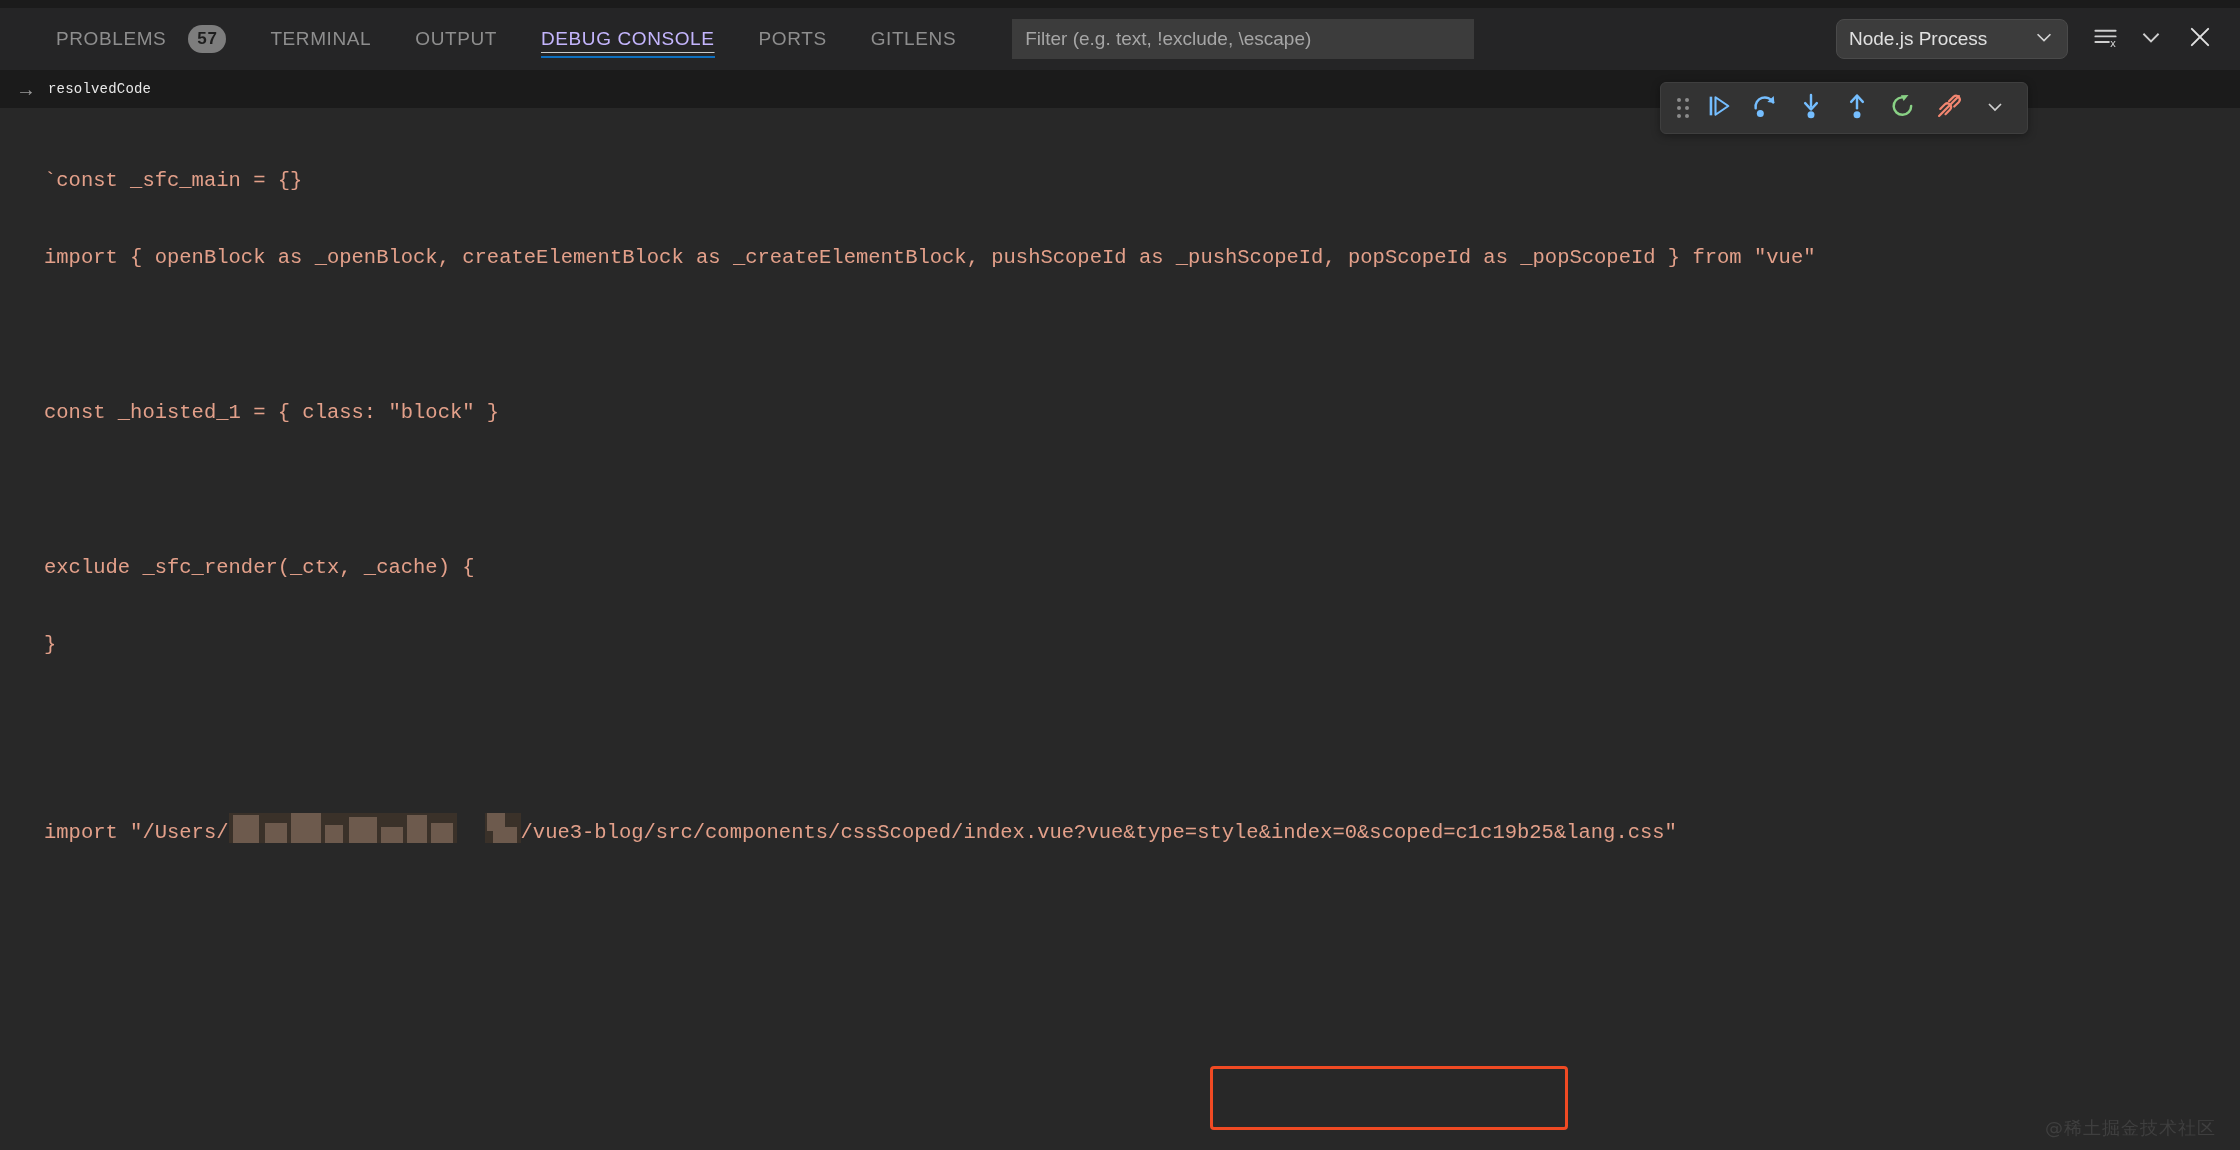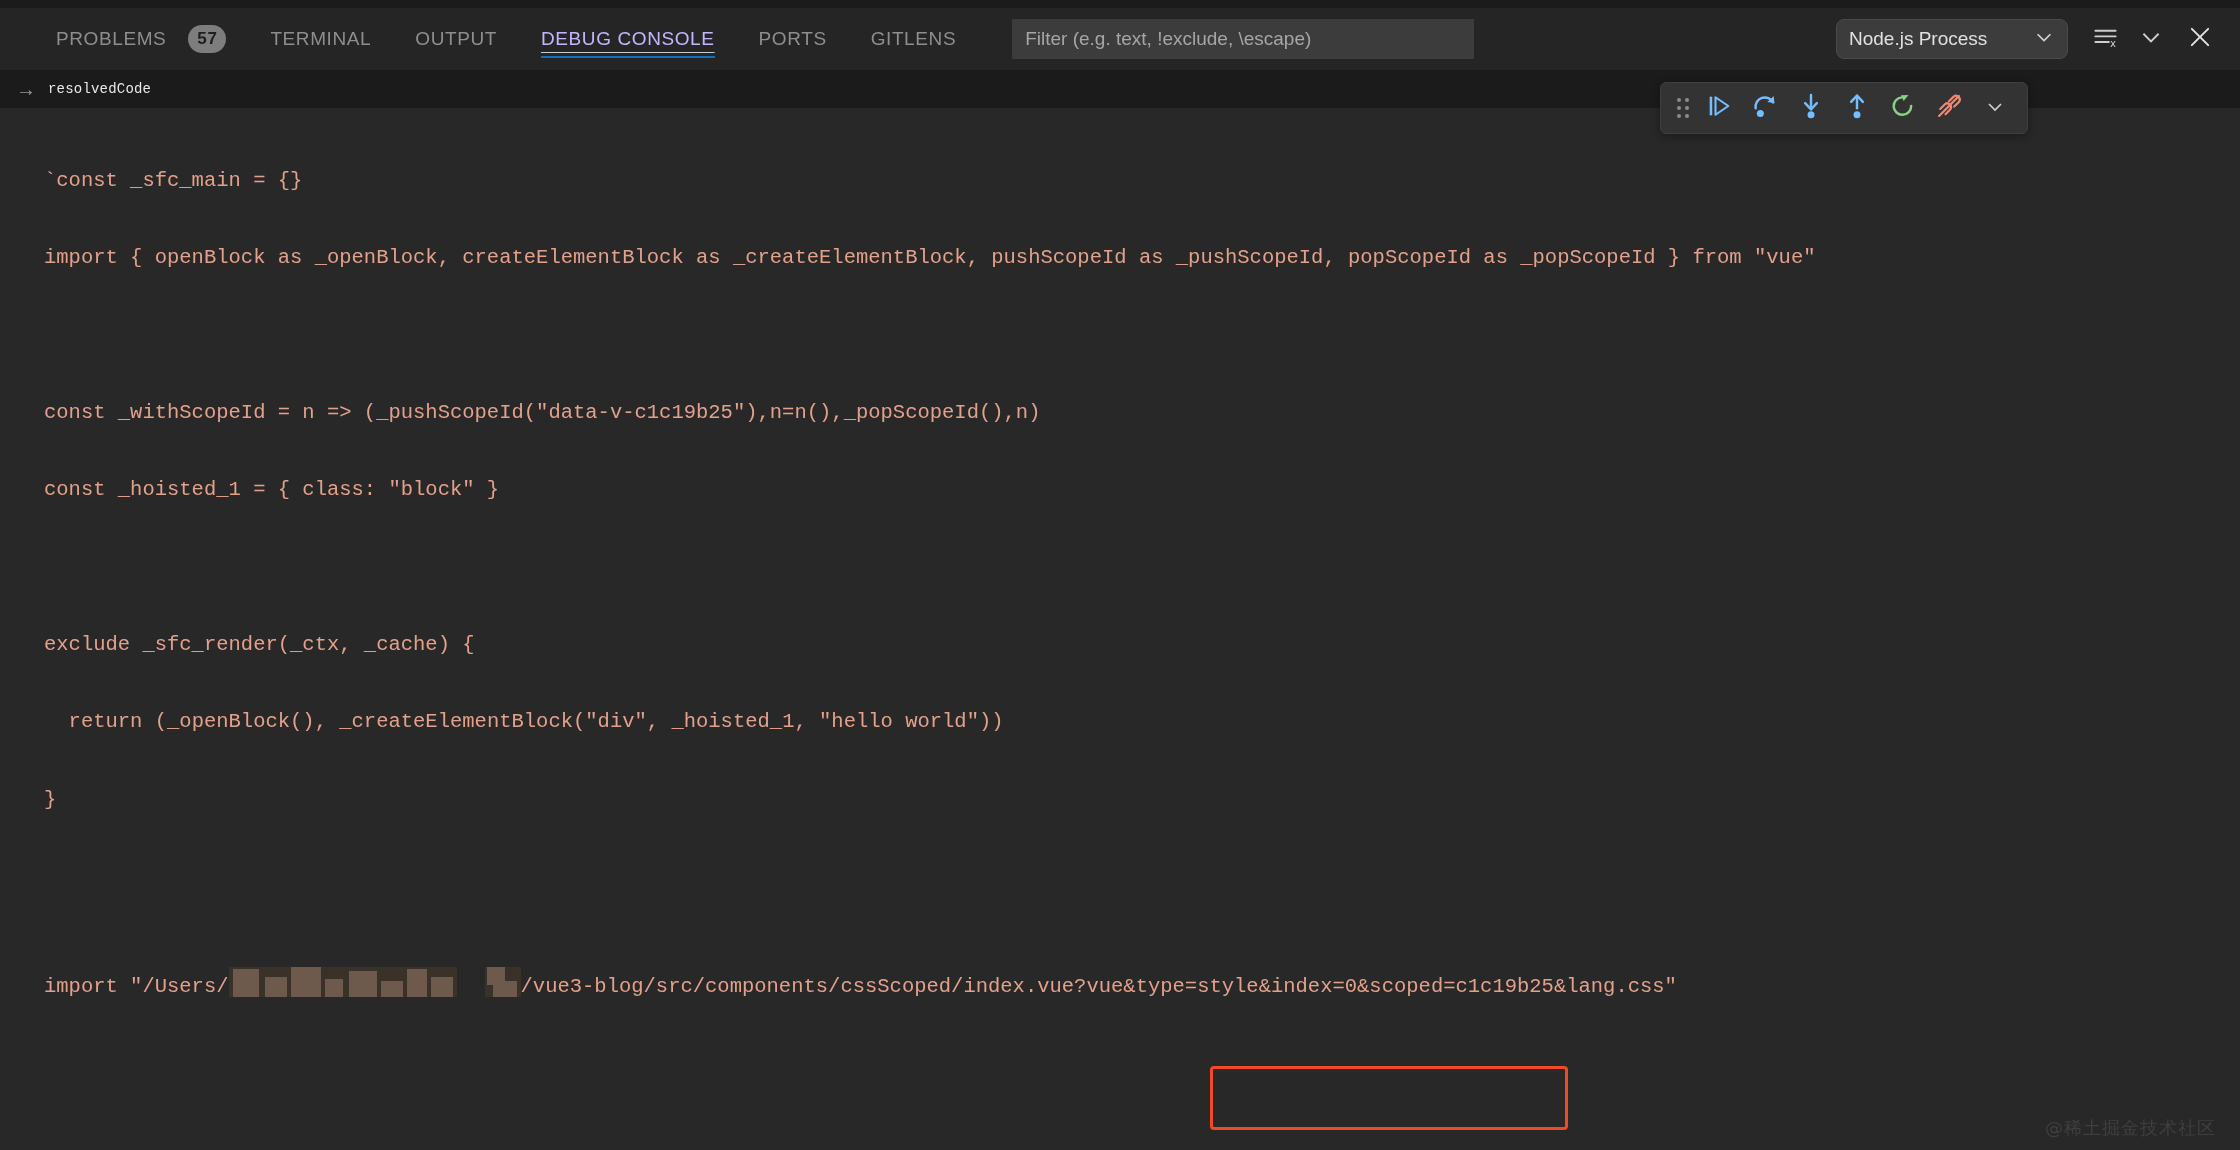--- a/index.html
+++ b/index.html
@@ -279,25 +279,23 @@
 
     <div class="expr-header">
       <span class="expr-arrow">→</span>
       <span class="expr-name">resolvedCode</span>
     </div>
 
     <div class="code-block">
       <div class="code-line">`const _sfc_main = {}</div>
       <div class="code-line">import { openBlock as _openBlock, createElementBlock as _createElementBlock, pushScopeId as _pushScopeId, popScopeId as _popScopeId } from "vue"</div>
       <div class="code-line blank"></div>
-      <div class="code-line">const _withScopeId = n =&gt; (_pushScopeId("data-v-c1c19b25"),n=n(),_popScopeId(),n)</div>
       <div class="code-line">const _hoisted_1 = { class: "block" }</div>
       <div class="code-line blank"></div>
       <div class="code-line">exclude _sfc_render(_ctx, _cache) {</div>
-      <div class="code-line">  return (_openBlock(), _createElementBlock("div", _hoisted_1, "hello world"))</div>
       <div class="code-line">}</div>
       <div class="code-line blank"></div>
 
       <div class="code-line"><span>import "/Users/</span><span class="redact r1"><i style="left:4px;top:2px;width:26px;height:28px;"></i><i style="left:36px;top:10px;width:22px;height:20px;"></i><i style="left:62px;top:0px;width:30px;height:30px;"></i><i style="left:96px;top:12px;width:18px;height:18px;"></i><i style="left:120px;top:4px;width:28px;height:26px;"></i><i style="left:152px;top:14px;width:22px;height:16px;"></i><i style="left:178px;top:2px;width:20px;height:28px;"></i><i style="left:202px;top:10px;width:22px;height:20px;"></i></span><span class="redact r2" style="margin-left:28px;"><i style="left:2px;top:0px;width:18px;height:18px;"></i><i style="left:8px;top:14px;width:24px;height:16px;"></i></span><span>/vue3-blog/src/components/cssScoped/index.vue?vue&amp;type=style&amp;index=0&amp;scoped=c1c19b25&amp;lang.css"</span></div>
 
       <div class="code-line blank"></div>
       
       
       
       

